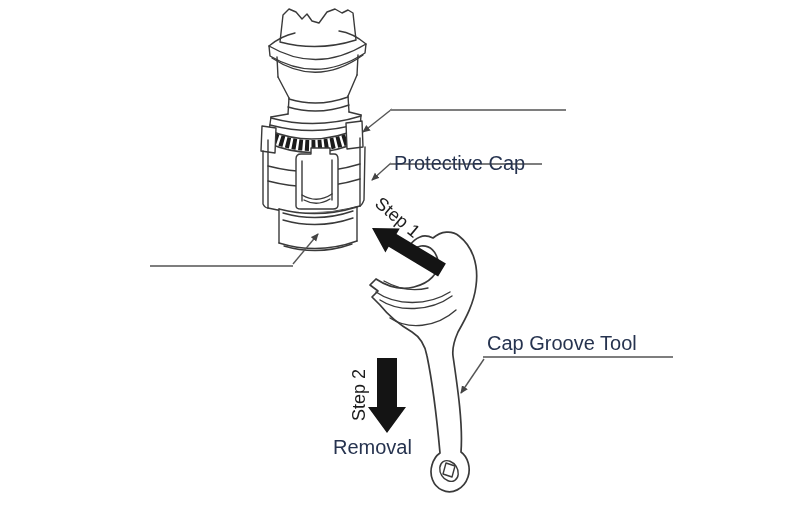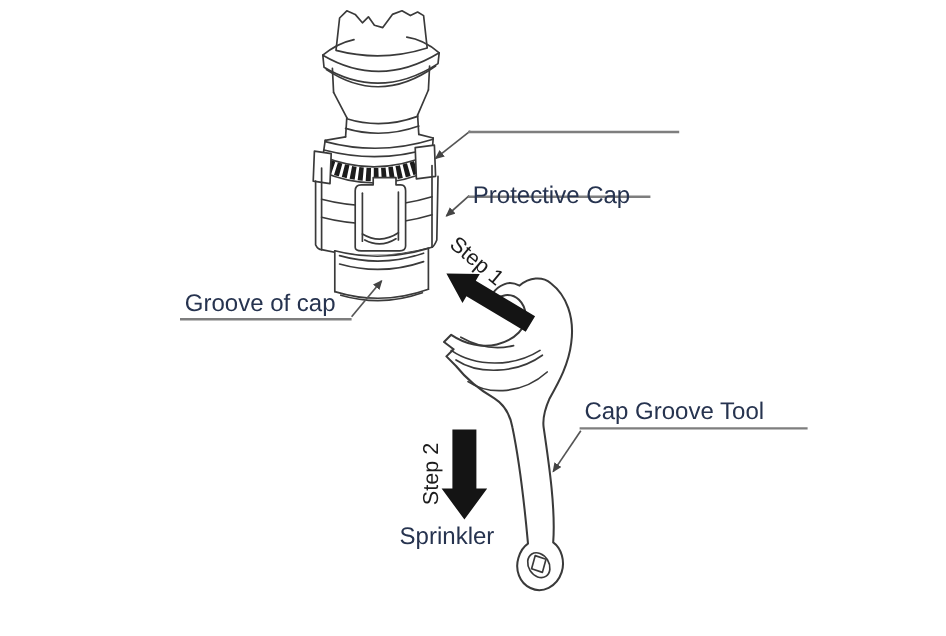--- a/index.html
+++ b/index.html
@@ -161,23 +161,22 @@
       <line class="underline" x1="390" y1="110" x2="566" y2="110"></line>
       <line class="underline" x1="390" y1="164" x2="542" y2="164"></line>
       <line class="underline" x1="150" y1="266" x2="293" y2="266"></line>
       <line class="underline" x1="483" y1="357" x2="673" y2="357"></line>
     </g>
   </svg>
 
 
   <div class="lbl" style="left:394px;top:152px;">Protective Cap</div>
 
-  <div class="lbl" style="left:154px;top:242px;">Groove of cap</div>
 
   <div class="lbl" style="left:487px;top:332px;">Cap Groove Tool</div>
 
-  <div class="lbl" style="left:333px;top:436px;">Sprinkler</div>
+  <div class="lbl" style="left:333px;top:436px;">Removal</div>
 
   <div class="step-lbl rot-step1" style="left:384px;top:193px;">Step 1</div>
 
   <div class="step-lbl rot-step2" style="left:349px;top:421px;">Step 2</div>
 
 </div>
 
 </body></html>

